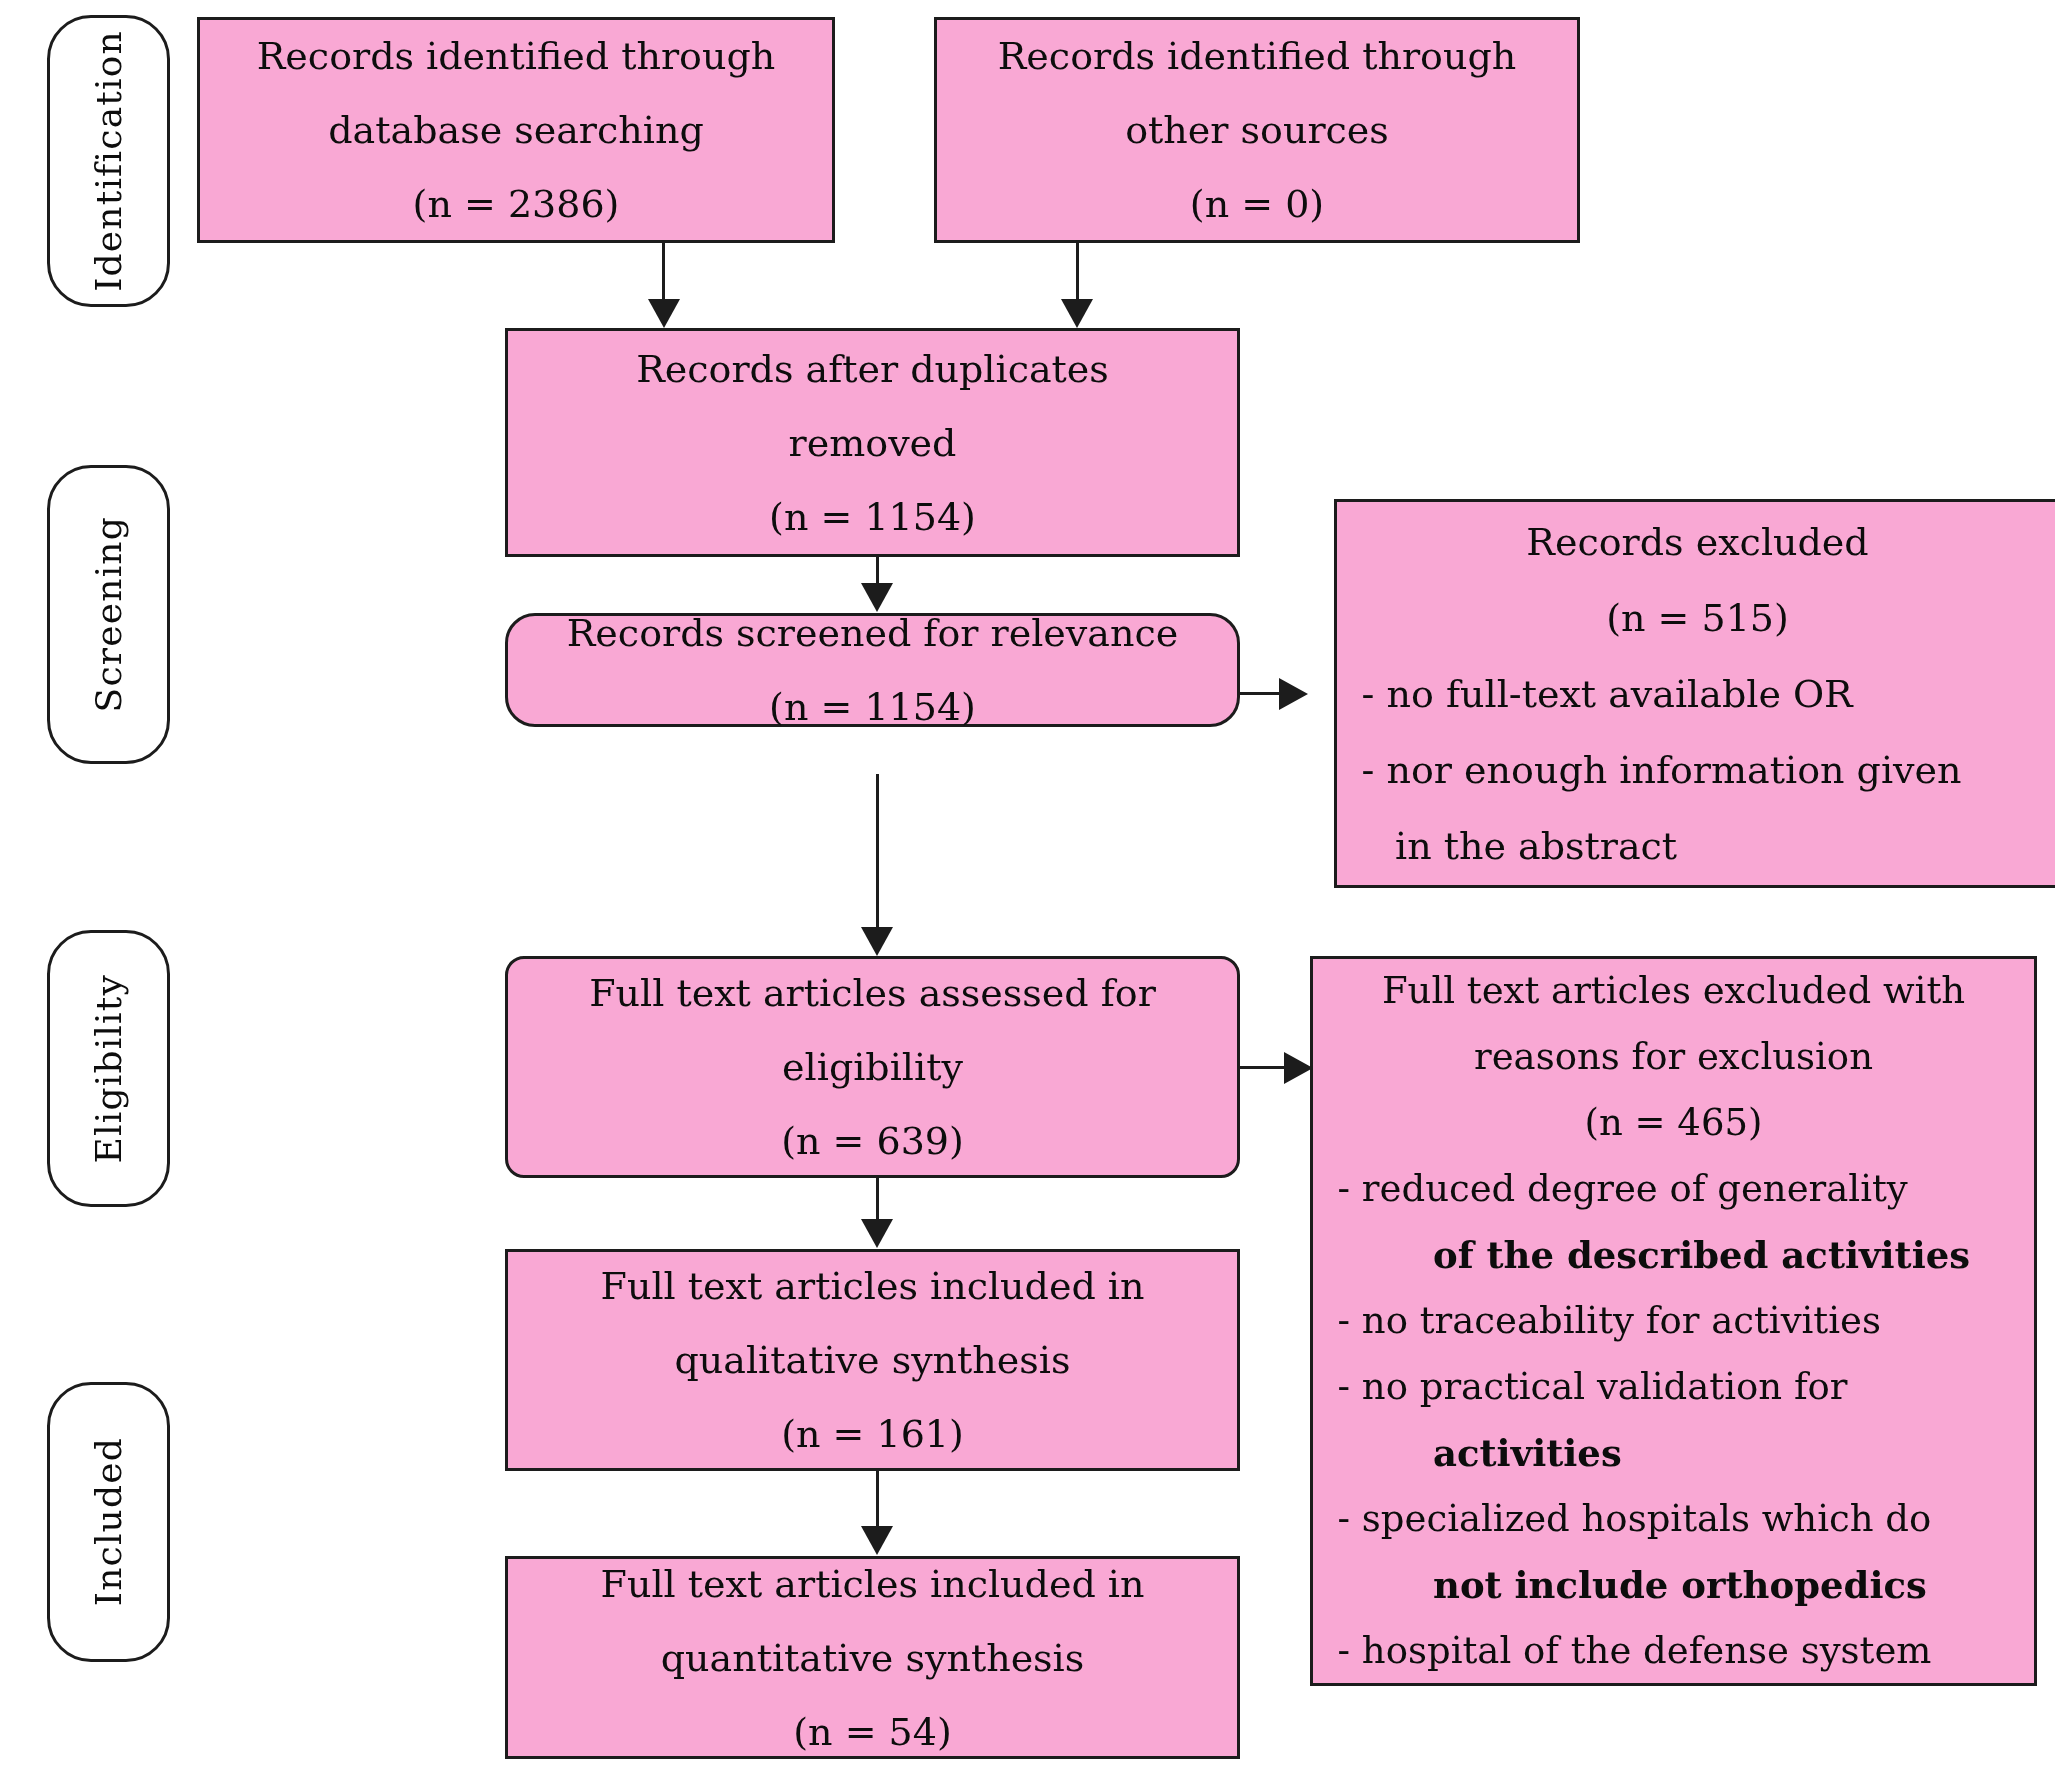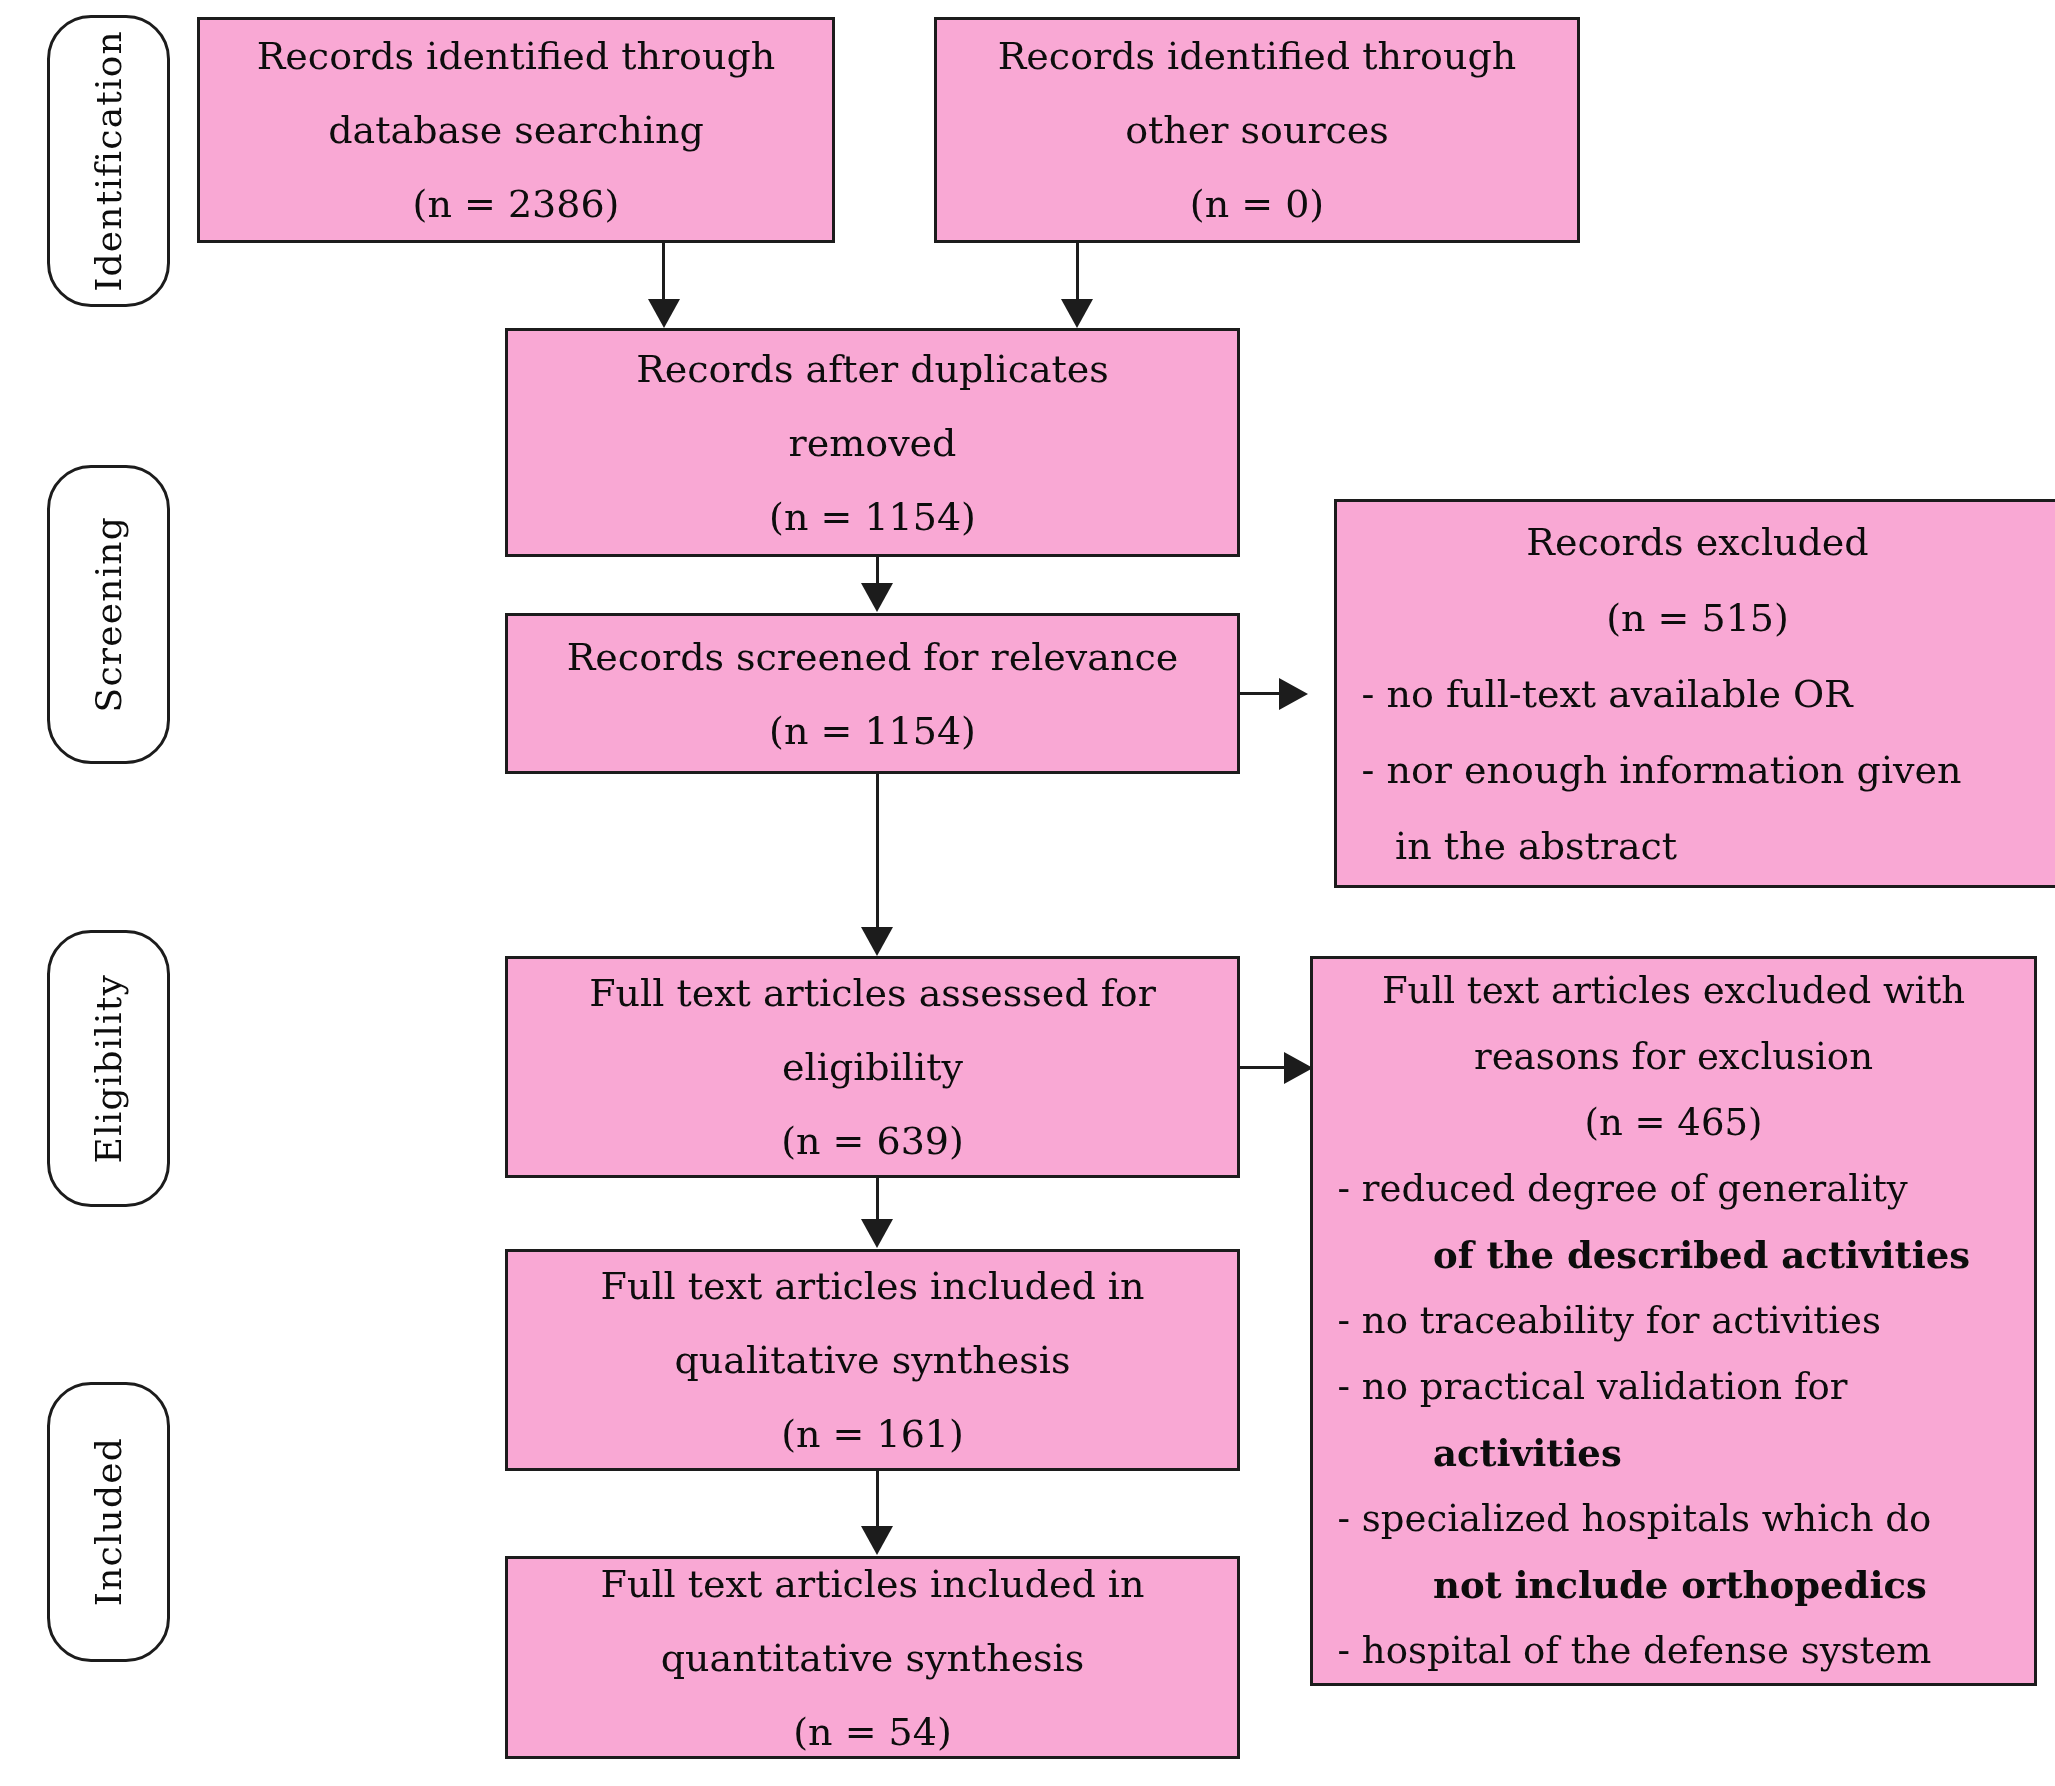--- a/index.html
+++ b/index.html
@@ -93,34 +93,34 @@
     <div class="ln c">other sources</div>
     <div class="ln c">(n = 0)</div>
   </div>
 
   <div class="box" id="b-dup" style="left:505px;top:328px;width:735px;height:229px;">
     <div class="ln c">Records after duplicates</div>
     <div class="ln c">removed</div>
     <div class="ln c">(n = 1154)</div>
   </div>
 
-  <div class="box" id="b-scr" style="left:505px;top:613px;width:735px;height:161px;">
+  <div class="box" id="b-scr" style="left:505px;top:613px;width:735px;height:114px;border-radius:30px;">
     <div class="ln c">Records screened for relevance</div>
     <div class="ln c">(n = 1154)</div>
   </div>
 
   <div class="box" id="b-exc1" style="left:1310px;top:499px;width:727px;height:389px;">
     <div class="ln c">Records excluded</div>
     <div class="ln c">(n = 515)</div>
     <div class="ln b">- no full-text available OR</div>
     <div class="ln b">- nor enough information given</div>
     <div class="ln i2">in the abstract</div>
   </div>
 
-  <div class="box" id="b-ass" style="left:505px;top:956px;width:735px;height:222px;">
+  <div class="box" id="b-ass" style="left:505px;top:956px;width:735px;height:222px;border-radius:19px;">
     <div class="ln c">Full text articles assessed for</div>
     <div class="ln c">eligibility</div>
     <div class="ln c">(n = 639)</div>
   </div>
 
   <div class="box" id="b-exc2" style="left:1310px;top:956px;width:727px;height:730px;">
     <div class="ln c">Full text articles excluded with</div>
     <div class="ln c">reasons for exclusion</div>
     <div class="ln c">(n = 465)</div>
     <div class="ln b">- reduced degree of generality</div>

